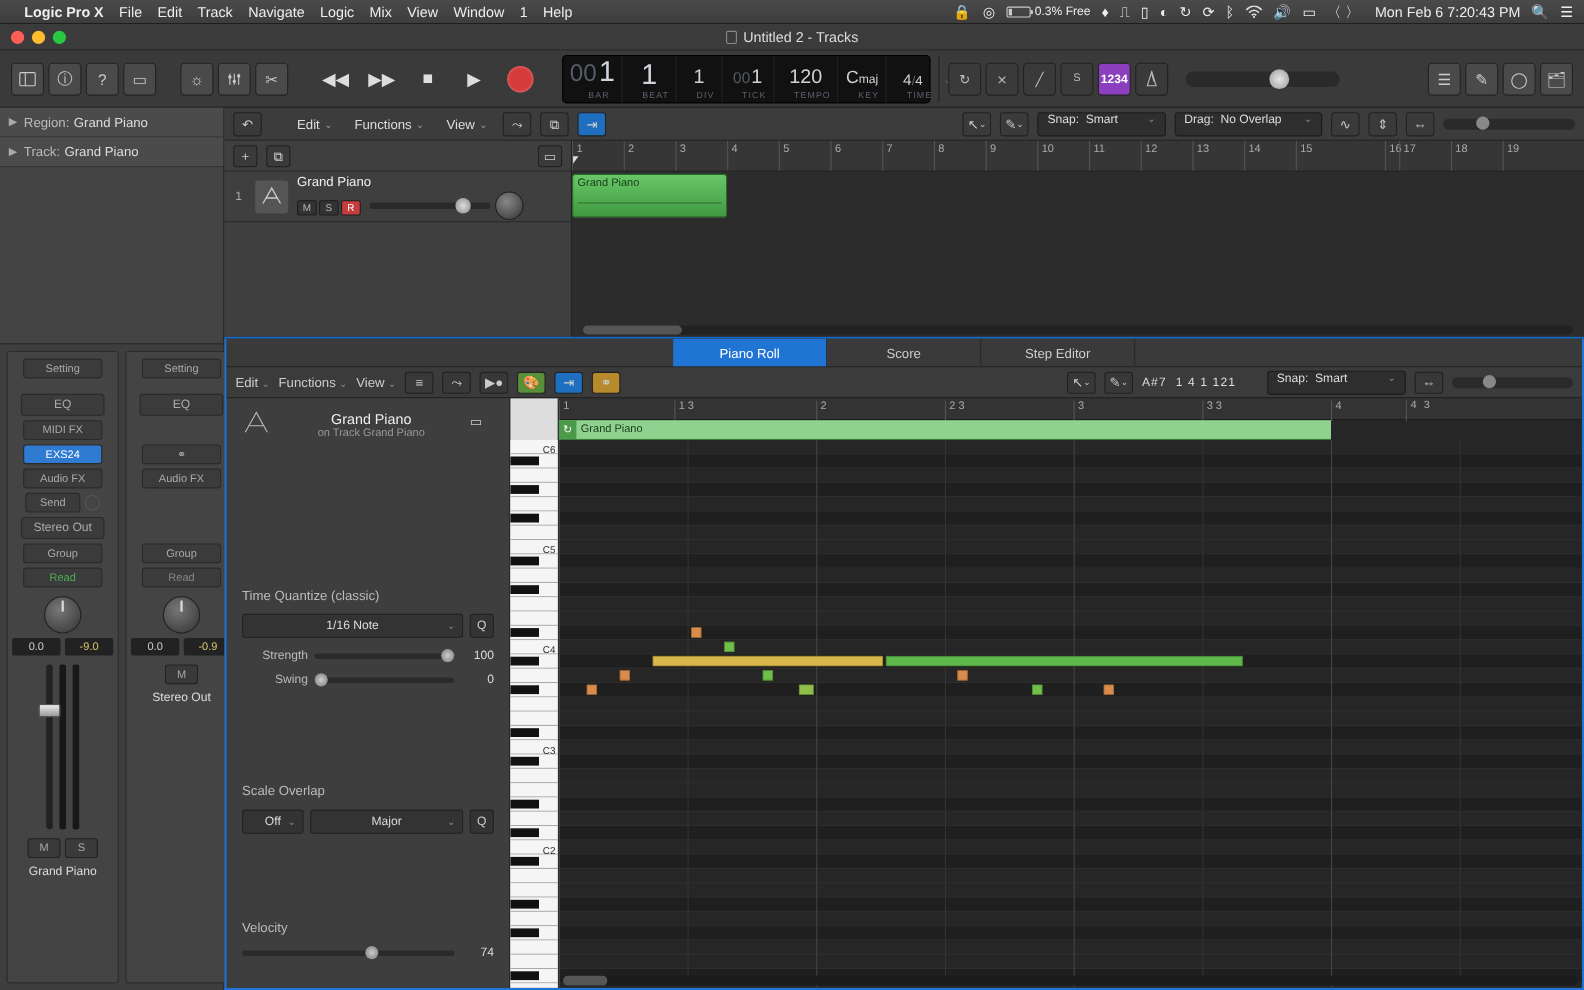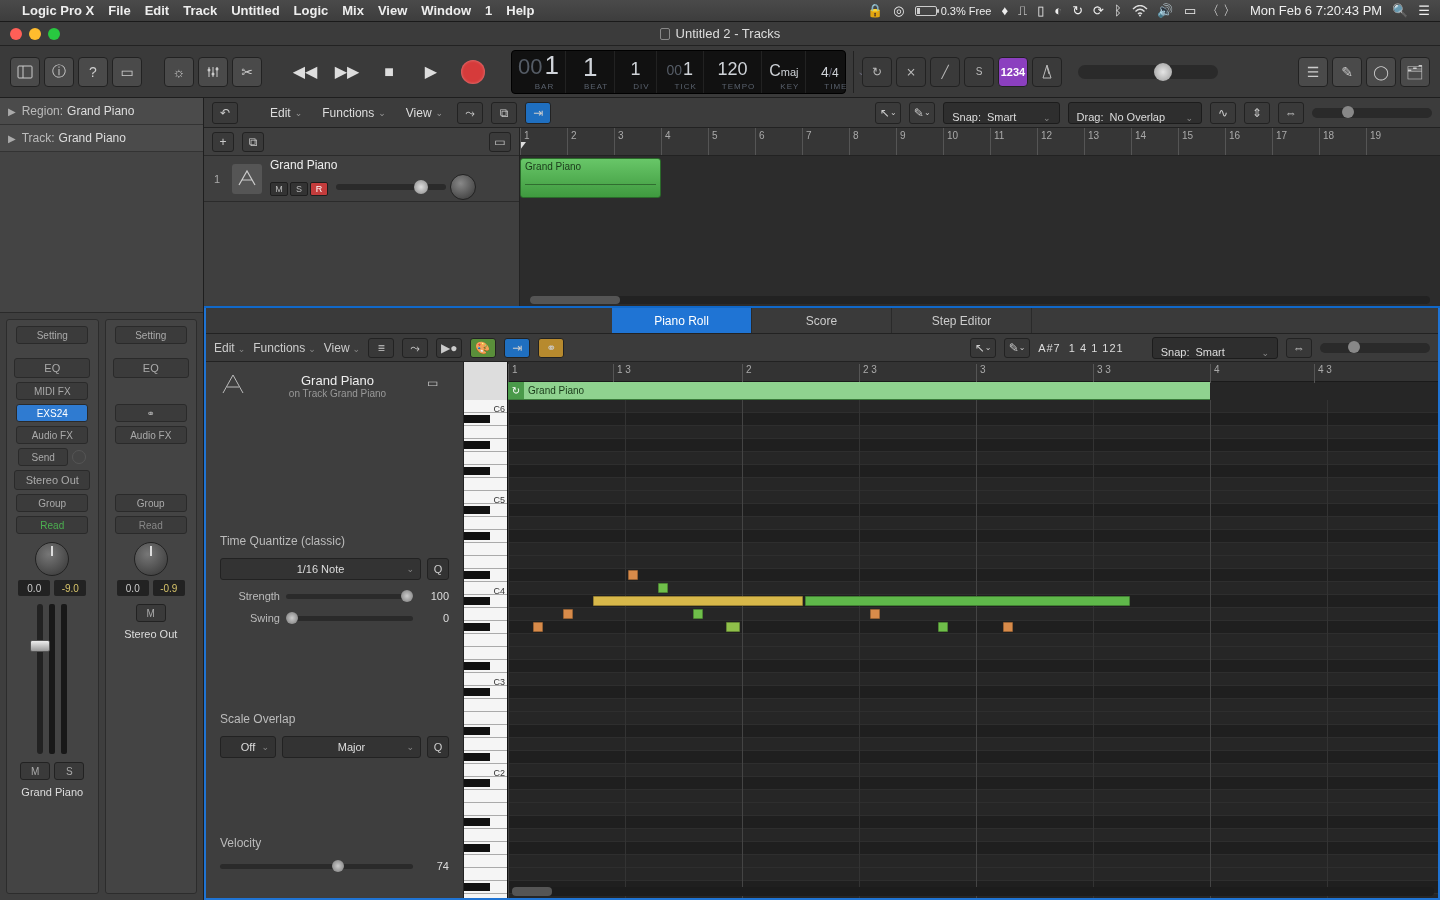--- a/index.html
+++ b/index.html
@@ -2,21 +2,21 @@
 <html><head>
 <meta charset="utf-8">
 <style>
   * { margin: 0; padding: 0; box-sizing: border-box; font-family: -apple-system, "Helvetica Neue", Arial, sans-serif; user-select: none; }
   body { width: 1440px; height: 900px; background: #4a4a4a; overflow: hidden; color: #ccc; font-size: 12px; }
 
   
   .mac-menubar { height: 22px; background: linear-gradient(#4a4a4a,#3d3d3d); display:flex; align-items:center; padding:0 10px; color:#eee; font-size:13px; border-bottom:1px solid #1a1a1a;}
   .mac-menubar .apple { font-size:14px; margin-right:12px; }
   .mac-menubar .appname { font-weight:700; margin-right:14px; }
-  .mac-menubar .mitem { margin-right:14px; cursor:default;font-weight:bold; }
+  .mac-menubar .mitem { margin-right:14px; cursor:default; }
   .mac-menubar .spacer { flex:1; }
   .mac-menubar .ricon { margin-left:10px; font-size:13px; display:inline-flex; align-items:center; gap:4px;}
   .mac-menubar .clock { margin-left:14px; }
   .battery-icon { display:inline-block; width:22px; height:10px; border:1px solid #ccc; border-radius:2px; position:relative;}
   .battery-icon::after{content:"";position:absolute;right:-3px;top:2px;width:2px;height:4px;background:#ccc;border-radius:1px;}
   .battery-icon .fill{position:absolute;left:1px;top:1px;height:6px;width:3px;background:#ccc;}
 
   
   .title-bar { height:24px; background:#3b3b3b; display:flex; align-items:center; border-bottom:1px solid #222;}
   .traffic { display:flex; gap:7px; padding-left:10px;}
@@ -60,41 +60,41 @@
   .insp-row .lab{ color:#bbb; margin-right:4px;}
 
   .channel-strips { flex:1; display:flex; padding:6px; gap:6px; background:#3e3e3e; border-top:1px solid #2a2a2a; margin-top:auto; height:540px;}
   .strip { flex:1; background:#444; border:1px solid #2c2c2c; border-radius:3px; display:flex; flex-direction:column; align-items:center; padding:6px 4px; gap:4px;}
   .slot { width:72px; height:18px; border:1px solid #2a2a2a; border-radius:3px; background:#3b3b3b; font-size:10px; display:flex; align-items:center; justify-content:center; color:#aaa;}
   .slot.blue{ background:#2f7bd1; color:#fff;}
   .slot.big{ width:76px; height:20px; font-size:11px;}
   .knob { width:34px; height:34px; border-radius:50%; background:radial-gradient(circle at 40% 35%, #777,#333); border:1px solid #222; position:relative; margin-top:4px;}
   .knob::after{content:"";position:absolute; left:50%; top:3px; width:2px; height:10px; background:#ddd; transform:translateX(-50%);}
   .db-row{ display:flex; gap:4px; font-size:10px;}
-  .db-box{ width:32px; height:16px; background:#222; border-radius:2px; display:flex; align-items:center; justify-content:center; color:#ccc;}
+  .db-box{ width:44px; height:16px; background:#222; border-radius:2px; display:flex; align-items:center; justify-content:center; color:#ccc;}
   .db-box.y{ color:#d8c46a;}
   .fader-area{ height:150px; width:60px; display:flex; justify-content:center; gap:6px; margin-top:4px; position:relative;}
   .fader-track{ width:6px; background:#222; border-radius:3px; position:relative;}
   .fader-handle{ position:absolute; left:-7px; width:20px; height:12px; background:linear-gradient(#eee,#999); border:1px solid #555; border-radius:2px;}
   .meter{ width:6px; background:#181818; border-radius:2px;}
   .bnce-tag{position:absolute; right:-2px; top:-2px; font-size:9px; background:#555; border:1px solid #333; padding:1px 3px; border-radius:2px; color:#ddd;}
   .ms-row{display:flex; gap:4px; margin-top:4px;}
   .ms-btn{width:30px;height:18px;border:1px solid #222;border-radius:3px;background:#3a3a3a;color:#aaa;font-size:10px;display:flex;align-items:center;justify-content:center;}
   .strip-name{font-size:11px; color:#ddd; margin-top:2px;}
 
   .right-area{ flex:1; display:flex; flex-direction:column;}
 
   
   .arr-toolbar{ height:30px; background:#3c3c3c; border-bottom:1px solid #222; display:flex; align-items:center; padding:0 8px; gap:8px;}
   .arr-toolbar .dd{ display:flex; align-items:center; gap:4px; color:#ddd; font-size:12px; padding:2px 6px;}
   .arr-toolbar .dd .chev{font-size:9px;color:#999;}
   .arr-toolbar .tool{ width:26px; height:22px; border:1px solid #222; border-radius:3px; background:#3a3a3a; display:flex; align-items:center; justify-content:center; font-size:12px;}
   .arr-toolbar .tool.act{ background:#1f6fc0;}
   .arr-toolbar .flex1{flex:1;}
-  .snap-box{ background:#2e2e2e; border:1px solid #1c1c1c; border-radius:3px; height:22px; padding:0 8px; display:flex; align-items:flex-end; gap:6px; font-size:11px; color:#ddd;}
+  .snap-box{ background:#2e2e2e; border:1px solid #1c1c1c; border-radius:3px; height:22px; padding:0 8px; display:flex; align-items:flex-start; gap:6px; font-size:11px; color:#ddd;}
 
   .arrange { height:180px; display:flex; background:#333; border-bottom:2px solid #1068c9;}
   .track-headers{ width:316px; background:#3f3f3f; border-right:1px solid #222; display:flex; flex-direction:column;}
   .th-top{ height:28px; border-bottom:1px solid #2a2a2a; display:flex; align-items:center; padding:0 8px; gap:8px;}
   .th-top .plus{ width:22px; height:20px; border:1px solid #222; border-radius:3px; display:flex; align-items:center; justify-content:center; background:#3a3a3a;}
   .track-row{ height:46px; display:flex; align-items:center; border-bottom:1px solid #2b2b2b; padding:0 6px; gap:8px;}
   .track-row .num{ width:14px; color:#aaa; font-size:11px; text-align:center;}
   .track-row .ticon{ width:30px; height:30px; background:#555; border-radius:3px; display:flex; align-items:center; justify-content:center;}
   .track-row .tname{ font-size:12px; color:#eee;}
   .msr{ display:flex; gap:2px; margin-top:4px;}
@@ -160,21 +160,21 @@
   .pr-hscroll .th{position:absolute;left:0;width:40px;height:100%;background:#555;border-radius:4px;}
   .tri{display:inline-block;}
   svg{display:block;}
 </style>
 </head>
 <body>
 
 <div class="mac-menubar">
   <span class="apple"></span>
   <span class="appname">Logic Pro X</span>
-  <span id="menu-items"><span class="mitem">File</span><span class="mitem">Edit</span><span class="mitem">Track</span><span class="mitem">Untitled</span><span class="mitem">Logic</span><span class="mitem">Mix</span><span class="mitem">View</span><span class="mitem">Window</span><span class="mitem">1</span><span class="mitem">Help</span></span>
+  <span id="menu-items"><span class="mitem">File</span><span class="mitem">Edit</span><span class="mitem">Track</span><span class="mitem">Navigate</span><span class="mitem">Logic</span><span class="mitem">Mix</span><span class="mitem">View</span><span class="mitem">Window</span><span class="mitem">1</span><span class="mitem">Help</span></span>
   <span class="spacer"></span>
   <span class="ricon">🔒</span>
   <span class="ricon">◎</span>
   <span class="ricon">
     <span class="battery-icon">
         <span class="fill"></span>
       </span>
     <span style="font-size:11px;">0.3% Free</span>
   </span>
   <span class="ricon">♦</span>
@@ -469,21 +469,21 @@
             <div class="tick" style="left: 235px;">6</div>
             <div class="tick" style="left: 282px;">7</div>
             <div class="tick" style="left: 329px;">8</div>
             <div class="tick" style="left: 376px;">9</div>
             <div class="tick" style="left: 423px;">10</div>
             <div class="tick" style="left: 470px;">11</div>
             <div class="tick" style="left: 517px;">12</div>
             <div class="tick" style="left: 564px;">13</div>
             <div class="tick" style="left: 611px;">14</div>
             <div class="tick" style="left: 658px;">15</div>
-            <div class="tick" style="left: 705px;">16</div>
+            <div class="tick" style="left: 739px;">16</div>
             <div class="tick" style="left: 752px;">17</div>
             <div class="tick" style="left: 799px;">18</div>
             <div class="tick" style="left: 846px;">19</div>
           </div>
         <div class="region" id="arr-region" style="left: 0px; width: 141px;">
           <span>Grand Piano</span>
           <div class="wave"></div>
         </div>
         <div class="hscroll">
             <div class="thumb"></div>
@@ -653,21 +653,21 @@
             </div>
           <div class="pr-grid">
             <div class="pr-ruler" id="pr-ruler">
                 <div class="t" style="left: 0px;">1</div>
                 <div class="t" style="left: 105px;">1 3</div>
                 <div class="t" style="left: 234px;">2</div>
                 <div class="t" style="left: 351px;">2 3</div>
                 <div class="t" style="left: 468px;">3</div>
                 <div class="t" style="left: 585px;">3 3</div>
                 <div class="t" style="left: 702px;">4</div>
-                <div class="t" style="left: 806px;">4 3</div>
+                <div class="t" style="left: 770px; font-family: Liberation Mono, monospace;">4 3</div>
               </div>
             <div class="region-bar" id="pr-region-bar" style="width: 702px;">
               <div class="loop">↻</div>
               <span style="margin-left:20px;">Grand Piano</span>
             </div>
             <div class="pr-rows" id="pr-rows">
                 <div class="hr" style="top: 0px;"></div>
                 <div class="hr dark" style="top: 13px;"></div>
                 <div class="hr" style="top: 26px;"></div>
                 <div class="hr dark" style="top: 39px;"></div>

